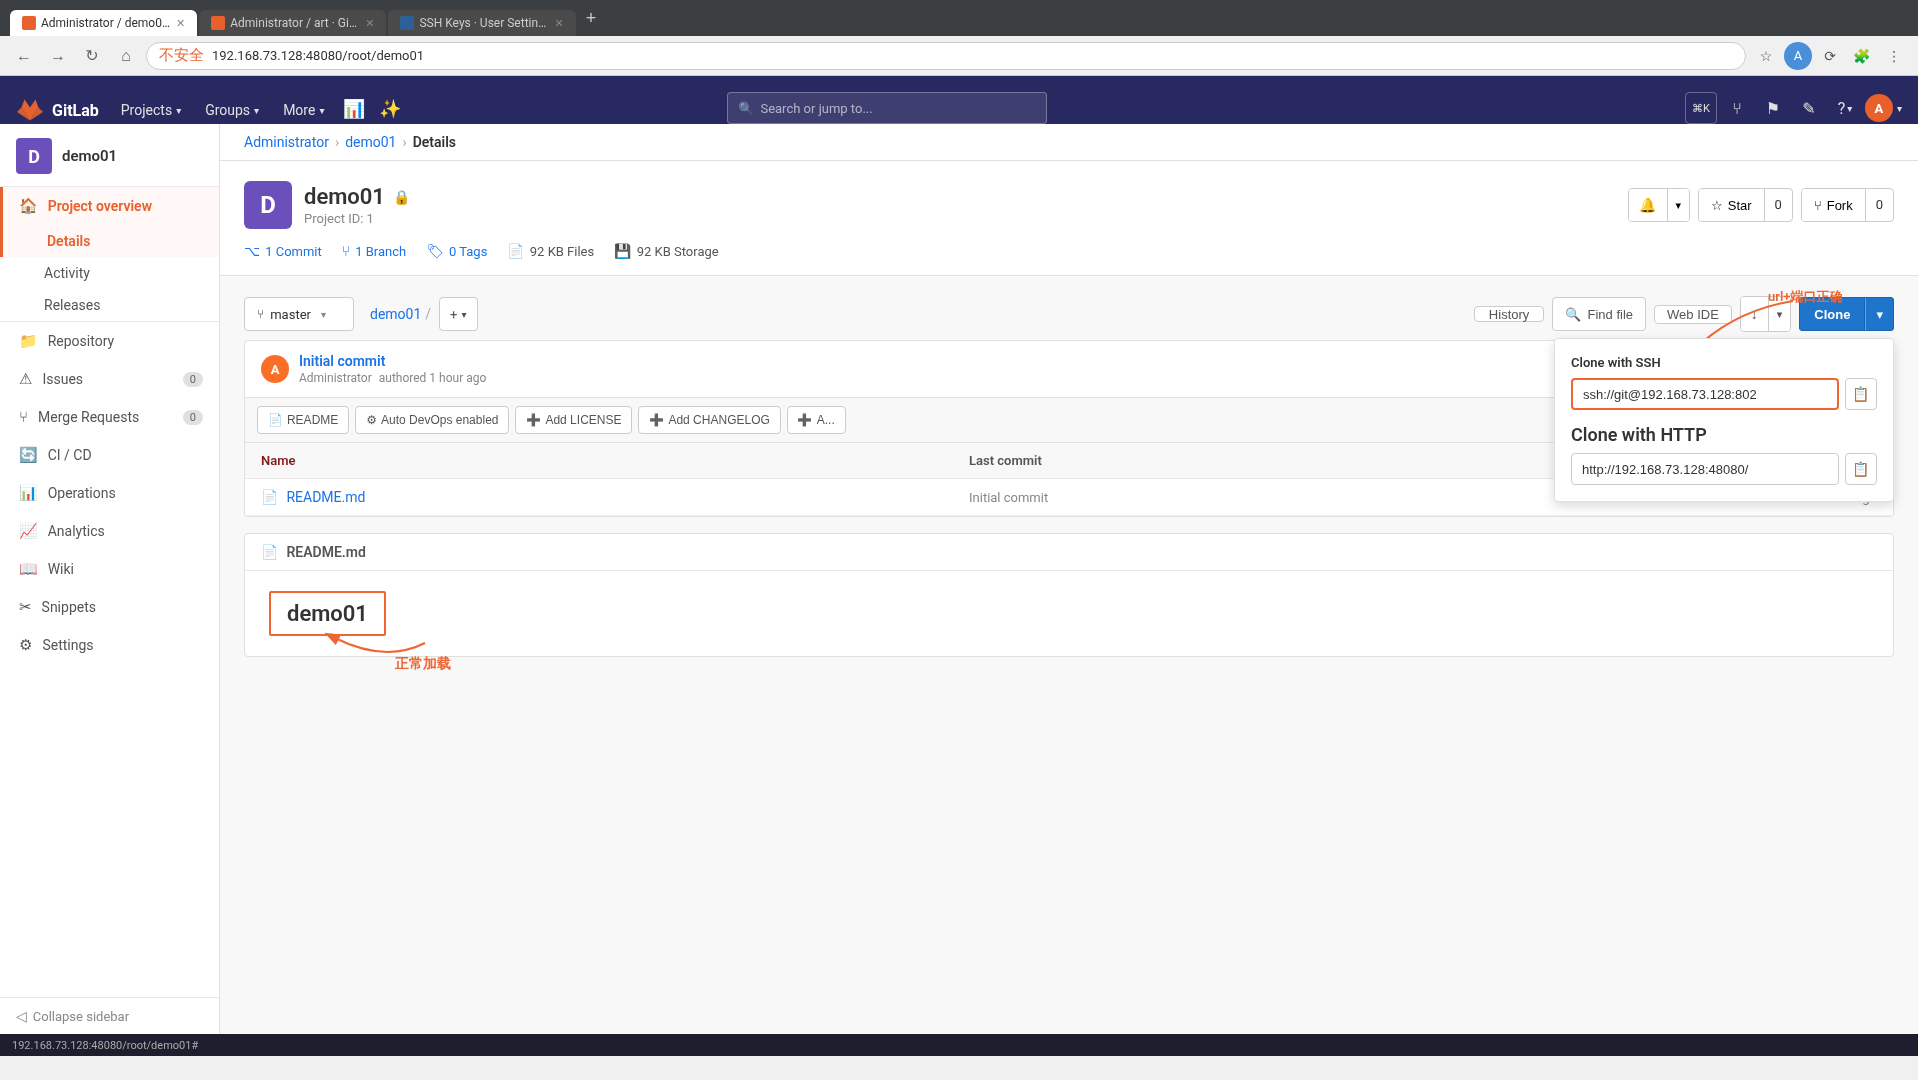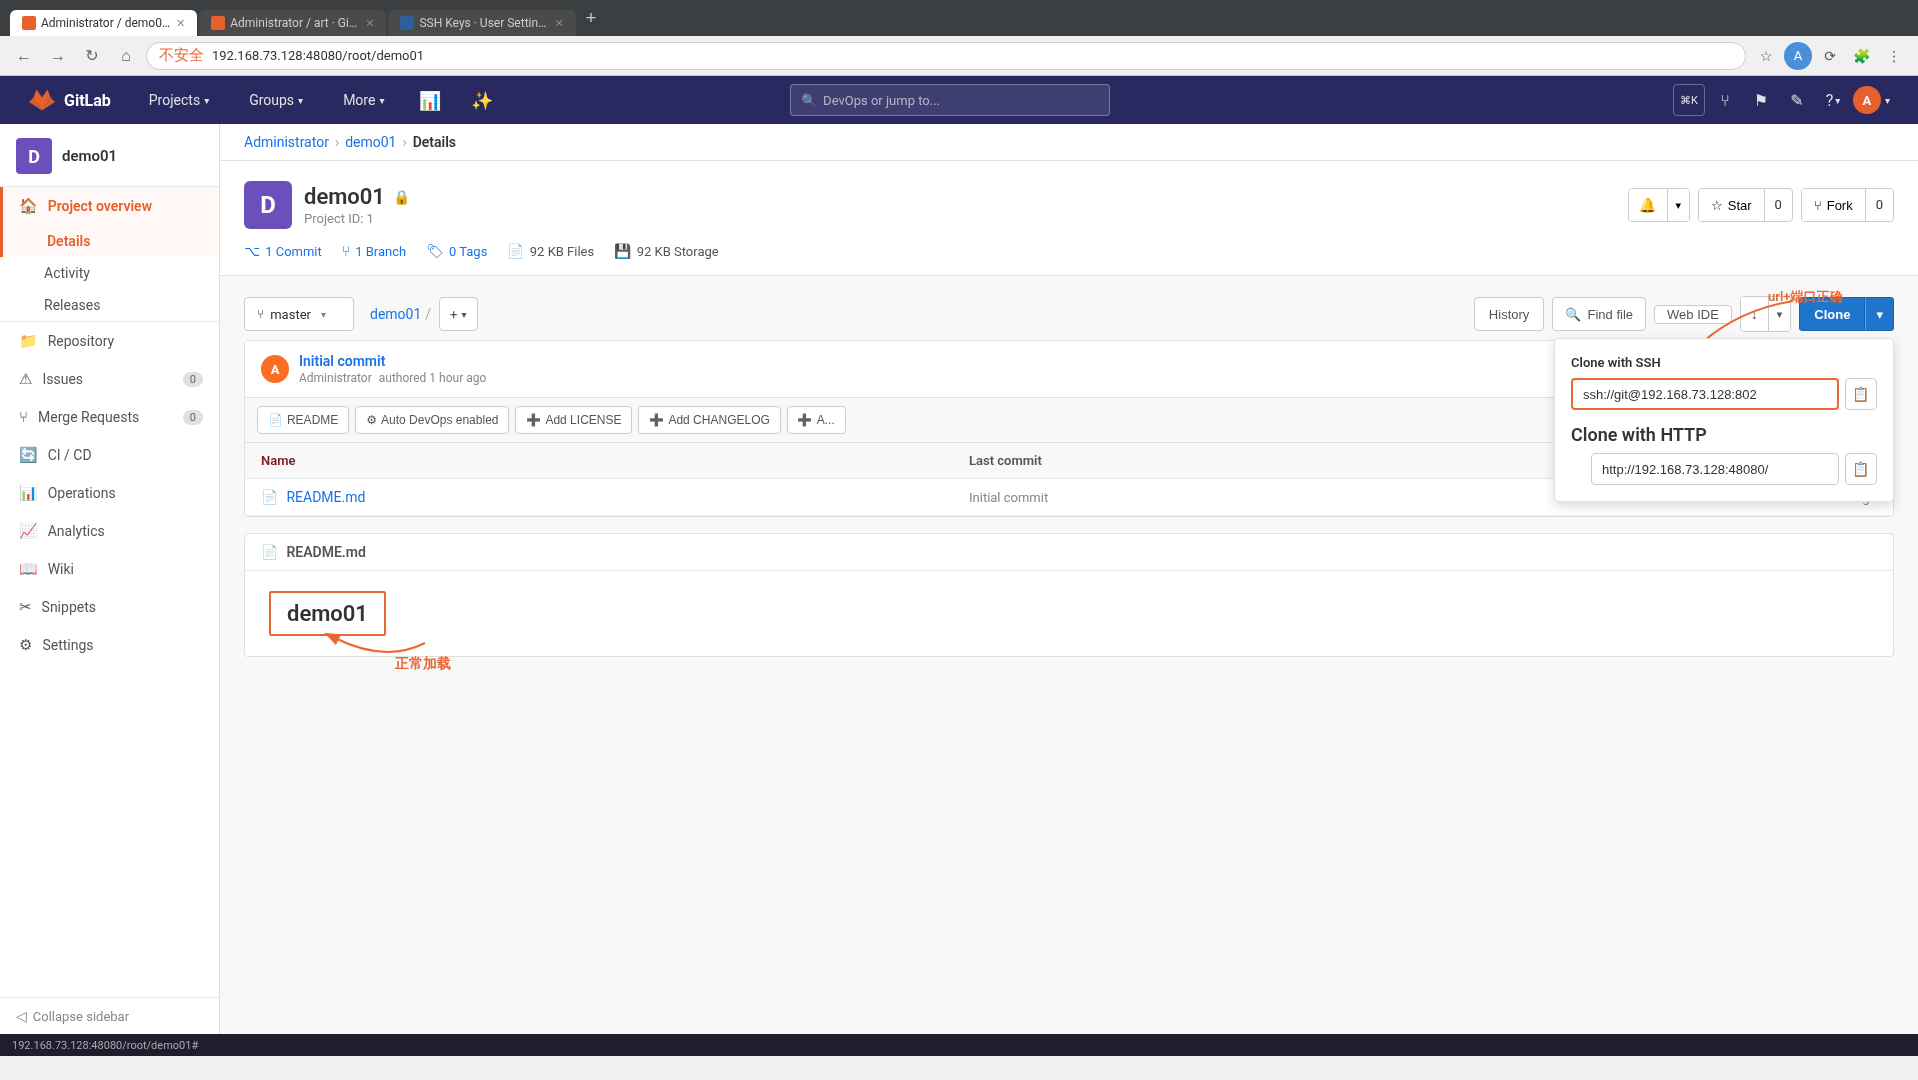--- a/index.html
+++ b/index.html
@@ -42,21 +42,21 @@
   </div>
   <div style="display:flex; gap:4px;">
     <div class="toolbar-icon">☆</div>
     <div class="toolbar-icon" style="background:#4a90d9; color:#fff; border-radius:50%; width:28px; height:28px; font-size:13px; display:flex; align-items:center; justify-content:center;">A</div>
     <div class="toolbar-icon">⟳</div>
     <div class="toolbar-icon">🧩</div>
     <div class="toolbar-icon">⋮</div>
   </div>
 </div>
 
-<div style="background:#292961; height:48px; display:flex; align-items:center; padding:0 28px; gap:20px;">
+<div style="background:#292961; height:48px; display:flex; align-items:flex-end; padding:0 16px; gap:4px;">
   <div style="display:flex; align-items:center; gap:8px; margin-right:8px; cursor:pointer;">
     <svg width="28" height="28" viewBox="0 0 28 28">
       <path d="M14 24.5L5.5 11.5L8.5 3.5L14 11.5L19.5 3.5L22.5 11.5Z" fill="#e8602c"></path>
       <path d="M14 24.5L5.5 11.5L1 16L14 24.5Z" fill="#fc6d26" opacity="0.8"></path>
       <path d="M14 24.5L22.5 11.5L27 16L14 24.5Z" fill="#fc6d26" opacity="0.8"></path>
     </svg>
     <span style="color:#fff; font-size:16px; font-weight:700;">GitLab</span>
   </div>
   <div style="color:#e0e0e0; font-size:14px; padding:6px 10px; cursor:pointer; display:flex; align-items:center; gap:4px;">
     <span>Projects</span>
@@ -68,21 +68,21 @@
   </div>
   <div style="color:#e0e0e0; font-size:14px; padding:6px 10px; cursor:pointer; display:flex; align-items:center; gap:4px;">
     <span>More</span>
     <span style="font-size:10px;">▾</span>
   </div>
   <div style="width:32px; height:32px; display:flex; align-items:center; justify-content:center; color:#e0e0e0; cursor:pointer; font-size:18px;">📊</div>
   <div style="width:32px; height:32px; display:flex; align-items:center; justify-content:center; color:#e0e0e0; cursor:pointer; font-size:18px;">✨</div>
   <div style="flex:1; max-width:320px; margin:0 auto;">
     <div style="width:100%; height:32px; border:1px solid rgba(255,255,255,0.3); border-radius:4px; background:rgba(255,255,255,0.1); display:flex; align-items:center; padding:0 10px; cursor:text;">
       <span style="color:rgba(255,255,255,0.6); font-size:13px; margin-right:6px;">🔍</span>
-      <span style="color:rgba(255,255,255,0.6); font-size:13px;">DevOps or jump to...</span>
+      <span style="color:rgba(255,255,255,0.6); font-size:13px;">Search or jump to...</span>
     </div>
   </div>
   <div style="display:flex; align-items:center; gap:4px; margin-left:auto;">
     <div style="width:32px; height:32px; display:flex; align-items:center; justify-content:center; color:#e0e0e0; cursor:pointer; border:1px solid rgba(255,255,255,0.3); border-radius:4px; font-size:11px;">⌘K</div>
     <div style="width:32px; height:32px; display:flex; align-items:center; justify-content:center; color:#e0e0e0; cursor:pointer; font-size:16px;">⑂</div>
     <div style="width:32px; height:32px; display:flex; align-items:center; justify-content:center; color:#e0e0e0; cursor:pointer; font-size:16px;">⚑</div>
     <div style="width:32px; height:32px; display:flex; align-items:center; justify-content:center; color:#e0e0e0; cursor:pointer; font-size:16px;">✎</div>
     <div style="width:32px; height:32px; display:flex; align-items:center; justify-content:center; color:#e0e0e0; cursor:pointer; font-size:16px; display:flex; align-items:center; gap:2px;">? <span style="font-size:10px;">▾</span></div>
     <div style="width:28px; height:28px; border-radius:50%; background:#e8602c; color:#fff; display:flex; align-items:center; justify-content:center; font-size:13px; font-weight:700; cursor:pointer;">A</div>
     <span style="color:#e0e0e0; font-size:10px;">▾</span>
@@ -236,21 +236,21 @@
         </div>
         <div style="display:flex; align-items:center; gap:4px; font-size:14px; color:#555; margin-left:8px;">
           <a style="color:#1a73e8; text-decoration:none;">demo01</a>
           <span style="color:#aaa;">/</span>
         </div>
         <div style="height:34px; border:1px solid #ccc; border-radius:4px; padding:0 10px; background:#fff; cursor:pointer; display:flex; align-items:center; gap:4px; font-size:13px; color:#555;">
           <span>+</span>
           <span style="font-size:10px;">▾</span>
         </div>
         <div style="margin-left:auto; display:flex; align-items:center; gap:8px;">
-          <button style="height:34px; border:1px solid #ccc; border-radius:4px; padding:0 14px; background:#fff; cursor:pointer; font-size:13px; color:#555;">History</button>
+          <button style="height:16px; border:1px solid #ccc; border-radius:4px; padding:0 14px; background:#fff; cursor:pointer; font-size:13px; color:#555;">History</button>
           <button style="height:34px; border:1px solid #ccc; border-radius:4px; padding:0 12px; background:#fff; cursor:pointer; font-size:13px; color:#555; display:flex; align-items:center; gap:6px;">
             <span>🔍</span>
             <span>Find file</span>
           </button>
           <button style="height:19px; border:1px solid #ccc; border-radius:4px; padding:0 12px; background:#fff; cursor:pointer; font-size:13px; color:#555;">Web IDE</button>
           <div style="display:flex; border:1px solid #ccc; border-radius:4px; overflow:hidden;">
             <button style="height:34px; padding:0 10px; background:#fff; border:none; cursor:pointer; font-size:14px; color:#555;">↓</button>
             <button style="height:34px; padding:0 8px; background:#fff; border:none; border-left:1px solid #ccc; cursor:pointer; font-size:11px; color:#555;">▾</button>
           </div>
           <div style="display:flex; border-radius:4px; overflow:hidden; position:relative;">
@@ -261,21 +261,21 @@
       </div>
 
       <div style="position:absolute; top:62px; right:24px; background:#fff; border:1px solid #e0e0e0; border-radius:4px; box-shadow:0 4px 12px rgba(0,0,0,0.15); padding:16px; width:340px; z-index:200;">
         <div style="font-size:13px; color:#333; margin-bottom:8px; font-weight:600;">Clone with SSH</div>
         <div style="display:flex; align-items:center; gap:6px; margin-bottom:14px;">
           <input type="text" style="flex: 1 1 0%; height: 32px; border: 2px solid rgb(238, 102, 51); border-radius: 4px; padding: 0px 10px; font-size: 13px; color: rgb(51, 51, 51); outline: none;" value="ssh://git@192.168.73.128:802">
           <button style="width:32px; height:32px; border:1px solid #ccc; border-radius:4px; background:#fff; cursor:pointer; display:flex; align-items:center; justify-content:center; font-size:14px; color:#555;">📋</button>
         </div>
         <div style="font-size:18px; color:#333; margin-bottom:8px; font-weight:600;">Clone with HTTP</div>
         <div style="display:flex; align-items:center; gap:6px;">
-          <input type="text" style="flex: 1 1 0%; height: 32px; border: 1px solid rgb(204, 204, 204); border-radius: 4px; padding: 0px 10px; font-size: 13px; color: rgb(51, 51, 51); outline: none; margin-left: 20px;" value="http://192.168.73.128:48080/">
+          <input type="text" style="flex: 1 1 0%; height: 32px; border: 1px solid rgb(204, 204, 204); border-radius: 4px; padding: 0px 10px; font-size: 13px; color: rgb(51, 51, 51); outline: none;" value="http://192.168.73.128:48080/">
           <button style="width:32px; height:32px; border:1px solid #ccc; border-radius:4px; background:#fff; cursor:pointer; display:flex; align-items:center; justify-content:center; font-size:14px; color:#555;">📋</button>
         </div>
       </div>
 
       <div style="background:#fff; border:1px solid #e0e0e0; border-radius:4px 4px 0 0; padding:12px 16px; display:flex; align-items:center; gap:10px; margin-top:8px; position:relative;">
         <div style="width:28px; height:28px; border-radius:50%; background:#fc6d26; display:flex; align-items:center; justify-content:center; font-size:13px; color:#fff; font-weight:700;">A</div>
         <div>
           <div style="font-weight:600; color:#1a73e8; font-size:14px; cursor:pointer;">Initial commit</div>
           <div style="color:#888; font-size:12px; margin-top:2px;">
             <span>Administrator</span>

